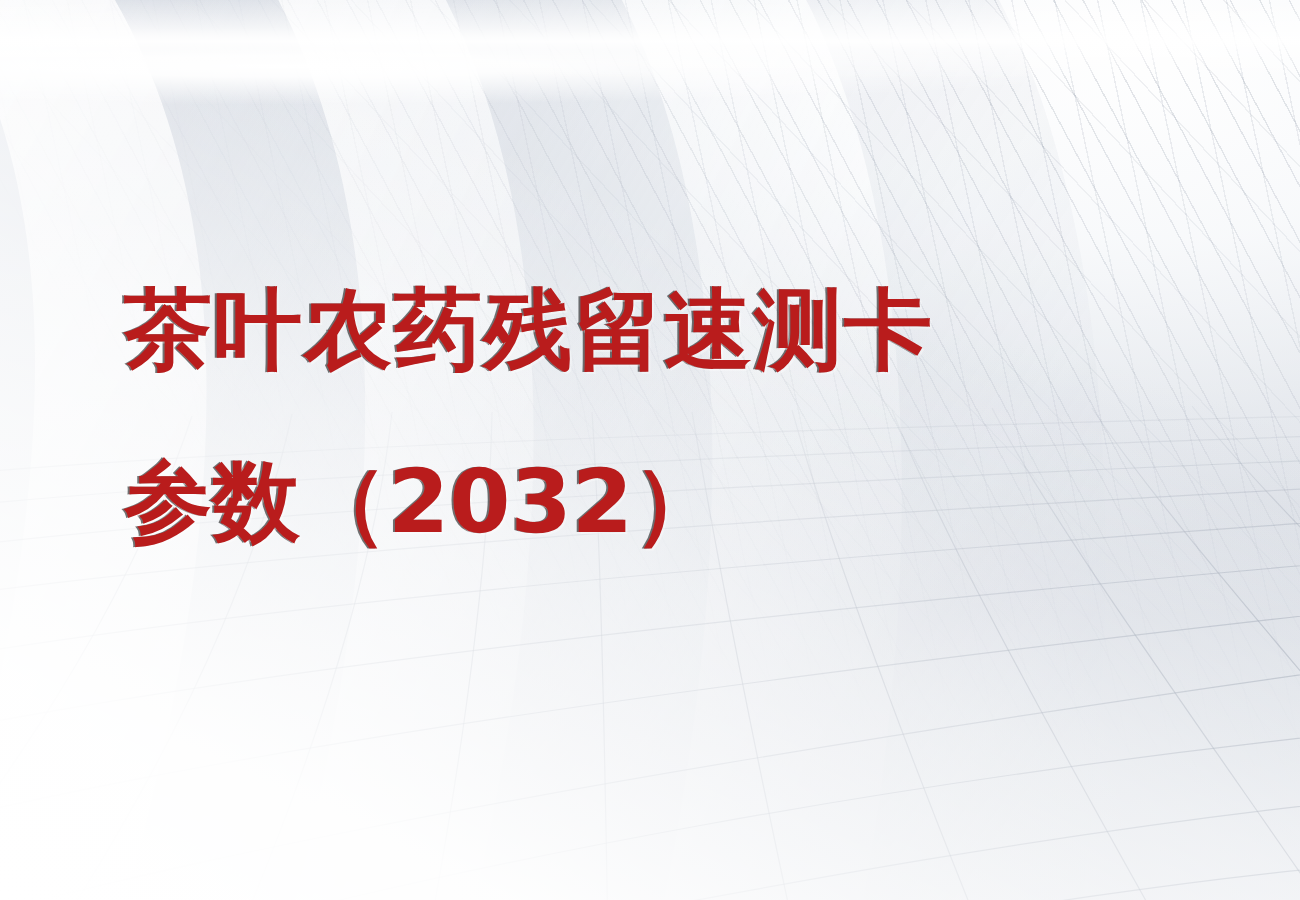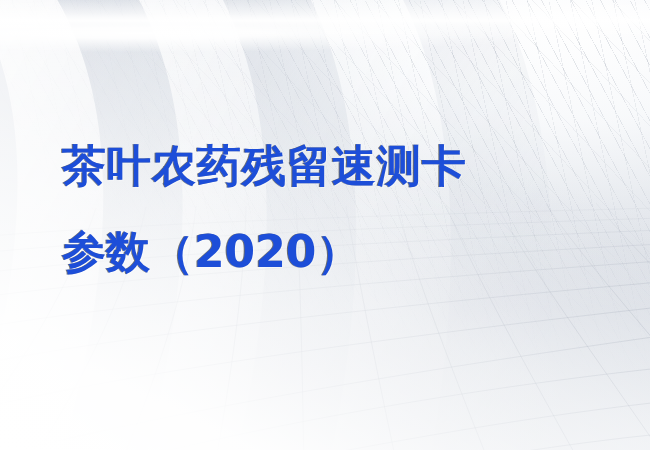--- a/index.html
+++ b/index.html
@@ -146,21 +146,21 @@
     left: 62px;
     top: 140px;
     width: 560px;
     z-index: 20;
   }
   .title-line {
     font-family: "DejaVu Sans", "Liberation Sans", sans-serif;
     font-weight: 700;
     font-size: 44px;
     line-height: 52px;
-    color: #1d4ed8;
+    color: #b91c1c;
     letter-spacing: 1px;
     white-space: nowrap;
     text-shadow:
        1px 1px 0 rgba(255,255,255,0.35),
       -1px 0 0 rgba(0,0,0,0.55);
   }
   #title-line-2 {
     margin-top: 34px;
     letter-spacing: 0px;
   }
@@ -233,16 +233,16 @@
 
   <div class="bg-layer" id="bg-vignette"></div>
 
   <div class="bg-layer" id="bg-topright"></div>
 
   <div class="bg-layer" id="light-streak"></div>
   <div class="bg-layer" id="light-streak2"></div>
 
   <div id="title-block">
     <div class="title-line" id="title-line-1">茶叶农药残留速测卡</div>
-    <div class="title-line" id="title-line-2">参数（2020）</div>
+    <div class="title-line" id="title-line-2">参数（2032）</div>
   </div>
 
 </div>
 
 </body></html>

